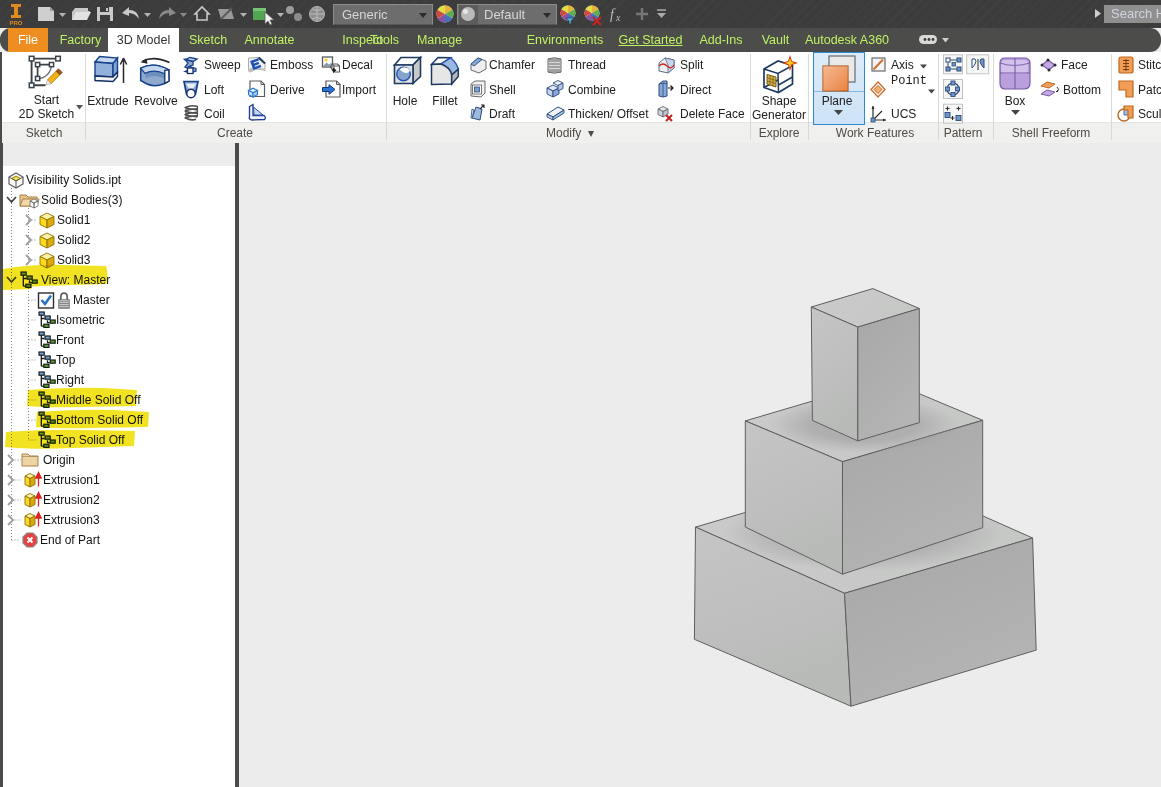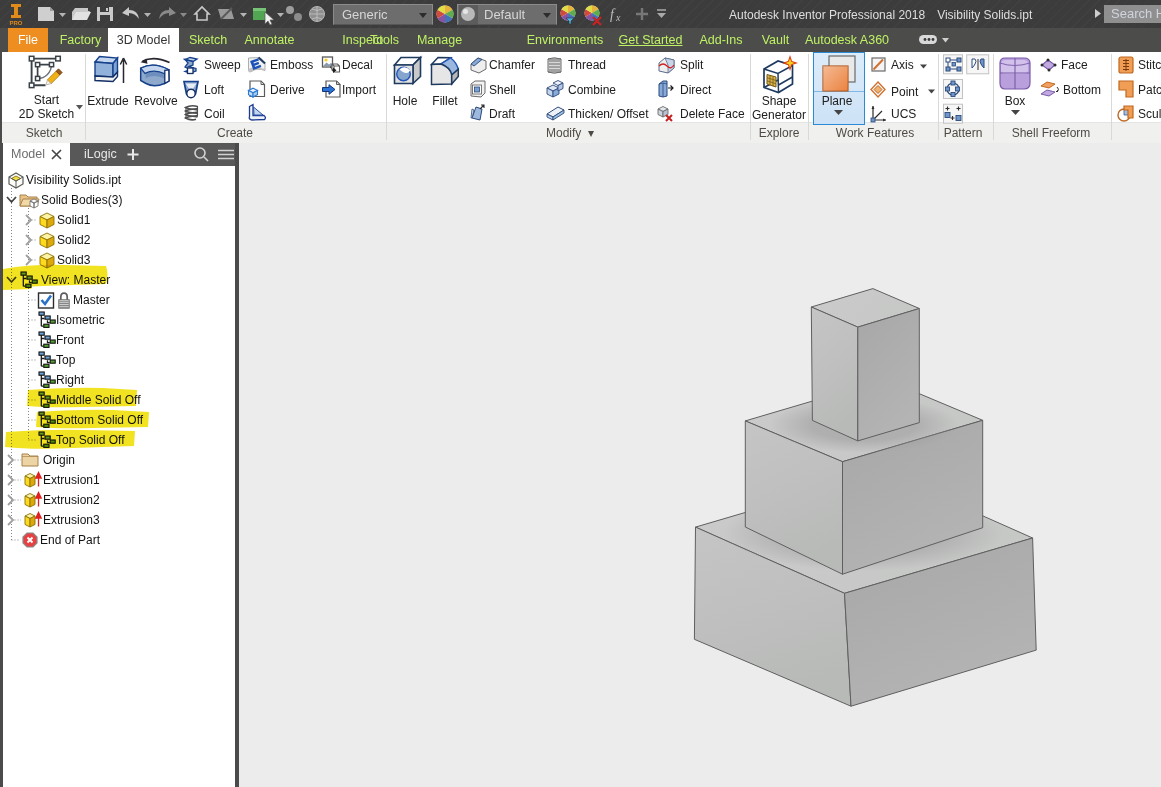--- a/index.html
+++ b/index.html
@@ -11,21 +11,21 @@
 #titlebar { left:0; top:0; width:1161px; height:28px;
   background:#3c3c3c;
   background-image:repeating-linear-gradient(135deg, rgba(255,255,255,0.025) 0 1px, rgba(0,0,0,0) 1px 7px);
 }
 .combo { position:absolute; top:4px; height:21px; background:#6d6d6d; border:1px solid #8b8b8b; border-bottom-color:#565656; color:#d6d6d6; font-size:13px; line-height:19px; }
 .combo .arr { position:absolute; right:5px; top:8px; width:0; height:0; border-left:4px solid transparent; border-right:4px solid transparent; border-top:5px solid #2c2c2c; }
 #title-text { left:729px; top:8px; color:#dedede; font-size:12px; }
 #searchbox { left:1104px; top:5px; width:70px; height:18px; background:#8f8f8f; color:#cfd4dd; font-size:13px; line-height:18px; padding-left:7px; }
 
 
-#tabrow { left:0; top:28px; width:1161px; height:24px; background:#4c4c4a; }
+#tabrow { left:0; top:28px; width:1161px; height:24px; background:#4c4c4a;border-radius:11px; }
 .tab { position:absolute; top:0; height:24px; font-size:12.5px; color:#bef264; line-height:24px; text-align:center; }
 #tab-file { background:#ee8d20; color:#ffffff; }
 #tab-3dmodel { background:#ffffff; color:#333333; }
 
 
 #ribbon { left:0; top:52px; width:1161px; height:91px; background:#ffffff; border-left:2px solid #4b4b4b; }
 .gsep { position:absolute; top:2px; width:1px; height:86px; background:#d9d9d7; }
 .glabel { position:absolute; top:74px; height:17px; font-size:12px; color:#4e4a45; text-align:center; width:120px; }
 .btext { position:absolute; font-size:12px; color:#202020; text-align:center; }
 .stext { position:absolute; font-size:12px; color:#202020; }
@@ -131,21 +131,20 @@
     <path d="M1095 9 l6 4.5 l-6 4.5 Z" fill="#cdcdcd"></path>
   </svg>
   <div class="combo" style="left:333px; width:100px; padding-left:8px;">Generic<span class="arr"></span></div>
   <div class="combo" style="left:457px; width:100px; padding-left:26px;">Default<span class="arr"></span>
     <svg width="20" height="19" style="position:absolute;left:1px;top:0px">
           <rect x="0" y="0" width="19" height="19" fill="#5c5c5c"></rect>
           <circle cx="9" cy="9" r="7" fill="#b9b9b9"></circle>
           <circle cx="6.5" cy="6.5" r="2.5" fill="#e6e6e6"></circle>
         </svg>
   </div>
-  <div class="a" id="title-text">Autodesk Inventor Professional 2018<span style="display:inline-block;width:12px"></span>Visibility Solids.ipt</div>
   <div class="a" id="searchbox">Search He</div>
   </div>
   <div class="a" id="tabrow">
     <div class="tab" id="tab-file" style="left:8px; width:40px;">File</div>
     <div class="tab" style="left:56px; width:49px;">Factory</div>
     <div class="tab" id="tab-3dmodel" style="left:108px; width:71px;">3D Model</div>
     <div class="tab" style="left:186px; width:44px;">Sketch</div>
     <div class="tab" style="left:241px; width:57px;">Annotate</div>
     <div class="tab" style="left:307px; width:47px;margin-left:32px;">Inspect</div>
     <div class="tab" style="left:365px; width:39px;">Tools</div>
@@ -489,21 +488,21 @@
     <div class="stext" style="left:566px;top:30.5px;">Combine</div>
     <div class="stext" style="left:566px;top:55px;">Thicken/ Offset</div>
     <div class="stext" style="left:678px;top:6px;">Split</div>
     <div class="stext" style="left:678px;top:30.5px;">Direct</div>
     <div class="stext" style="left:678px;top:55px;">Delete Face</div>
     <div class="btext" style="left:749px;top:42px;width:56px;">Shape<br>Generator</div>
     <svg width="12" height="8" style="position:absolute;left:831px;top:57px">
         <path d="M1 1 l9 0 l-4.5 5 Z" fill="#444"></path>
       </svg>
     <div class="stext" style="left:889px;top:6px;">Axis</div>
-    <div class="stext" style="left:889px;top:33px;">Point</div>
+    <div class="stext" style="left:889px;top:22px;font-family:Liberation Mono, monospace;">Point</div>
     <div class="stext" style="left:889px;top:55px;">UCS</div>
     <svg width="10" height="7" style="position:absolute;left:917px;top:11px">
         <path d="M1 1.5 l7 0 l-3.5 4 Z" fill="#444"></path>
       </svg>
     <svg width="10" height="7" style="position:absolute;left:925px;top:36px">
         <path d="M1 1.5 l7 0 l-3.5 4 Z" fill="#444"></path>
       </svg>
     <div class="btext" style="left:989px;top:42px;width:48px;">Box</div>
     <svg width="12" height="8" style="position:absolute;left:1008px;top:57px">
         <path d="M1 1 l9 0 l-4.5 5 Z" fill="#444"></path>
@@ -546,34 +545,20 @@
         <polygon points="603.5,318.7 743.7,277.3 743.7,384.7 603.5,431.2" fill="url(#lright)"></polygon>
         <ellipse cx="625" cy="282" rx="95" ry="28" fill="url(#sh)" stroke="none"></ellipse>
 
         <polygon points="572.3,164.0 633.9,145.6 680.3,165.5 618.8,184.1" fill="url(#ltop)"></polygon>
         <polygon points="572.3,164.0 618.8,184.1 618.8,297.9 573.4,277.4" fill="url(#lleft)"></polygon>
         <polygon points="618.8,184.1 680.3,165.5 680.3,279.6 618.8,297.9" fill="url(#lright)"></polygon>
       </g>
     </svg>
   </div>
   <div class="a" id="leftedge"></div>
-  <div class="a" id="browser-tabs">
-    <div id="model-tab"><span style="padding-left:8px;">Model</span>
-      <svg width="14" height="14" style="position:absolute;left:47px;top:5px">
-          <path d="M2 2 L11 11 M11 2 L2 11" stroke="#444" stroke-width="1.6"></path>
-        </svg>
-    </div>
-    <div style="position:absolute;left:81px;top:0;color:#e8e8e8;font-size:12.5px;line-height:23px;">iLogic</div>
-    <svg width="120" height="23" style="position:absolute;left:112px;top:0">
-      <path d="M18 6 v11 M12.5 11.5 h11" stroke="#e8e8e8" stroke-width="2"></path>
-      <circle cx="85" cy="10" r="5" fill="none" stroke="#d2d2d2" stroke-width="1.6"></circle>
-      <path d="M89 14 l4 4" stroke="#d2d2d2" stroke-width="1.6"></path>
-      <path d="M103 7.5 h16 M103 11.5 h16 M103 15.5 h16" stroke="#d2d2d2" stroke-width="1.5"></path>
-    </svg>
-  </div>
   <div class="a" id="browser-divider"></div>
   <div class="a" id="tree">
     <svg width="232" height="621" style="position:absolute;left:0;top:0">
 
       <g stroke="#868686" stroke-width="1" stroke-dasharray="1,2" fill="none">
         <path d="M8.5 22 V374"></path>
         <path d="M8.5 294 H18"></path>
           <path d="M8.5 314 H18"></path>
           <path d="M8.5 334 H18"></path>
           <path d="M8.5 354 H18"></path>

